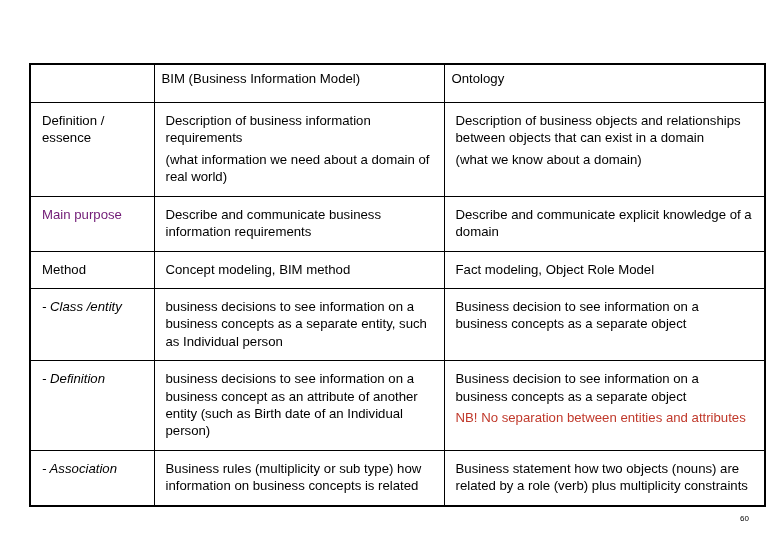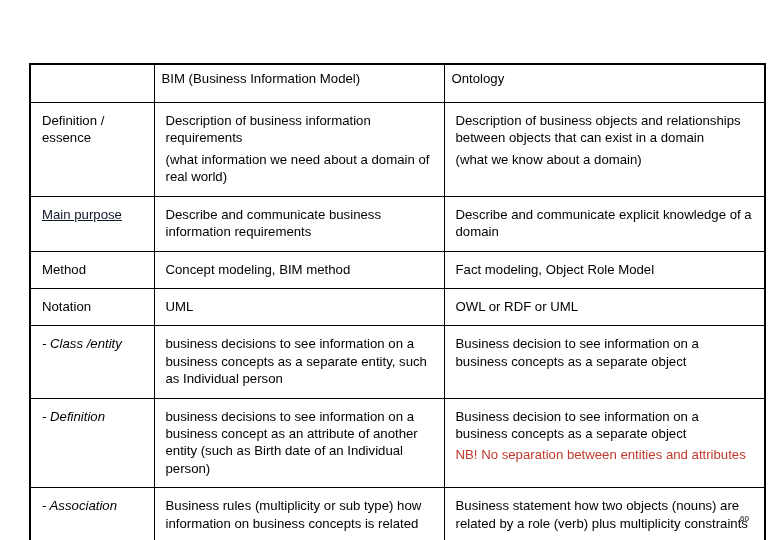--- a/index.html
+++ b/index.html
@@ -59,22 +59,21 @@
   table.cmp tr.hdr td {
     height: 26px;
   }
   .label-cell {
     white-space: normal;
   }
   .italic {
     font-style: italic;
   }
   .accent-orange {
-    color: #0f172a;
-    text-decoration: underline;
+    color: #701a75;
   }
   .accent-red {
     color: #C0392B;
   }
   .para {
     margin: 4px;
   }
   .para + .para {
     margin-top: 0px;
   }
@@ -136,31 +135,20 @@
             </td>
             <td>
               <div class="para">Concept modeling, BIM method</div>
             </td>
             <td>
               <div class="para">Fact modeling, Object Role Model</div>
             </td>
           </tr>
           <tr>
             <td class="label-cell">
-              <div class="para">Notation</div>
-            </td>
-            <td>
-              <div class="para">UML</div>
-            </td>
-            <td>
-              <div class="para">OWL or RDF or UML</div>
-            </td>
-          </tr>
-          <tr>
-            <td class="label-cell">
               <div class="para italic">- Class /entity</div>
             </td>
             <td>
               <div class="para">business decisions to see information on a business concepts as a separate entity, such as Individual person</div>
             </td>
             <td>
               <div class="para">Business decision to see information on a business concepts as a separate object</div>
             </td>
           </tr>
           <tr>

